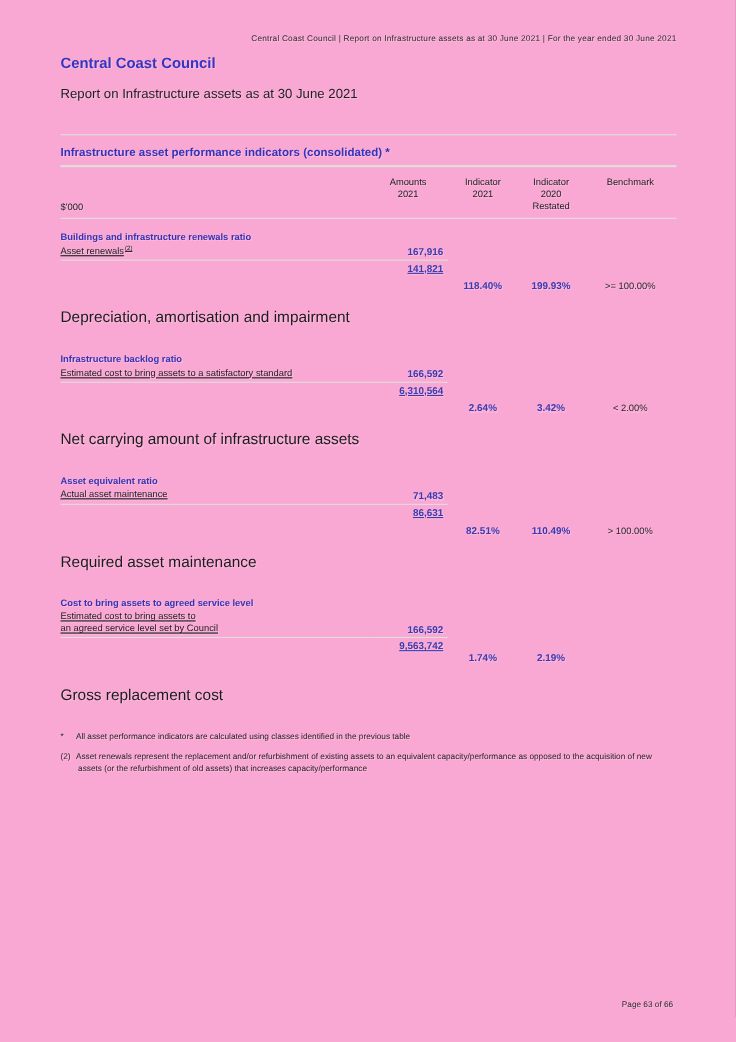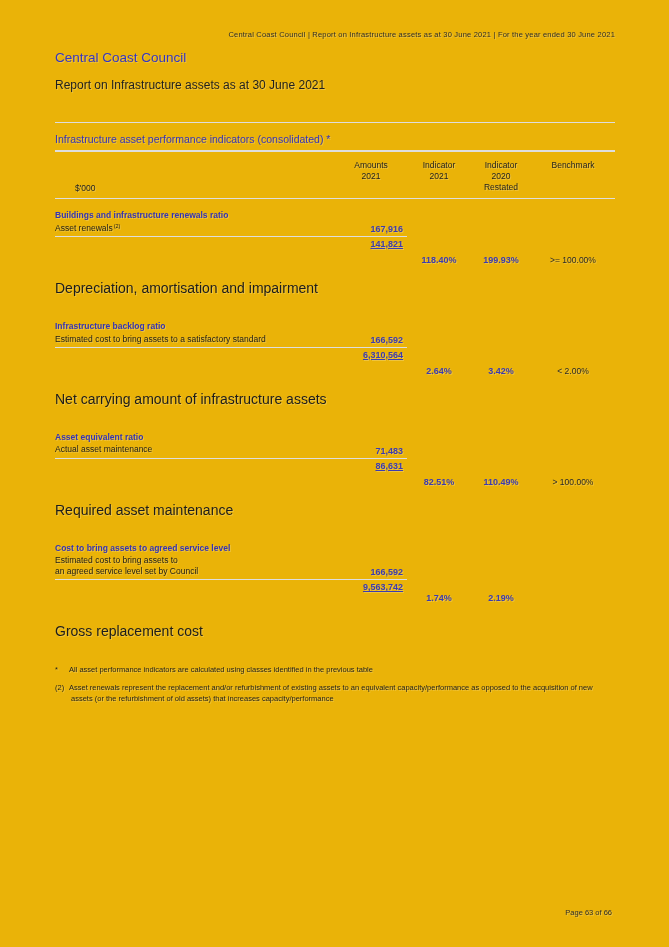--- a/index.html
+++ b/index.html
@@ -1,64 +1,64 @@
 <!DOCTYPE html>
 <html><head>
 <meta charset="utf-8">
 <style>
   html,body { margin:0; padding:0; background:#6e6e6e; }
   .page {
     position:relative;
     width:669px; height:947px;
     margin:0 auto;
-    background:#eab308;
+    background:#f9a8d4;
     box-sizing:border-box;
     padding:30px 54px 0 55px;
     font-family:"Liberation Sans", sans-serif;
     color:#1c1c1c;
     text-shadow:1px 1px 0 rgba(255,255,255,0.22);
     overflow:hidden;
   }
   .running-header {
     font-size:7.5px; color:#2e2e2e; text-align:right;
     letter-spacing:0.2px; white-space:nowrap;
   }
   .council {
-    margin:11px 0 0 0; font-size:13.5px; font-weight:normal; color:#3535c2;
+    margin:11px 0 0 0; font-size:13.5px; font-weight:bold; color:#3535c2;
   }
   .report-title {
     margin:13px 0 0 0; font-size:12px; font-weight:normal; color:#1f1f1f;
   }
   .rule { border:none; border-bottom:1px solid #dedede; height:0; }
   .title-rule { margin-top:30px; }
   .section-title {
-    margin:10px 0 0 0; font-size:10.5px; font-weight:normal; color:#3434bb;
+    margin:10px 0 0 0; font-size:10.5px; font-weight:bold; color:#3434bb;
   }
   .table { margin-top:5px; }
   .grid-cols { display:grid; grid-template-columns:280px 72px 64px 60px 84px; }
   .thead {
     border-top:2px solid #dedede;
     border-bottom:1px solid #dedede;
     padding:8px 0 5px 0;
   }
   .col-head {
     font-size:8.5px; color:#232323; text-align:center; white-space:pre-line;
     line-height:1.3; align-self:start;
   }
-  .unit { font-size:8.5px; color:#232323; align-self:end; text-align:left;margin-left:20px; }
+  .unit { font-size:8.5px; color:#232323; align-self:end; text-align:left; }
   .group { margin-top:11px; margin-bottom:24px; }
   .g-name {
     grid-column:1 / -1; font-size:8.5px; font-weight:bold; color:#3434b4;
     margin-bottom:2px; line-height:1.25;
   }
   .g-numlab {
     grid-column:1; grid-row:2;
     border-bottom:1px solid #dedede;
     font-size:8.5px; line-height:1.3; white-space:pre-line;
-    display:flex; align-items:center; padding-bottom:2px;
+    display:flex; align-items:center; padding-bottom:2px;text-decoration:underline;
   }
   .g-numlab sup { font-size:5.5px; position:relative; top:-2px; margin-left:1px; }
   .g-numamt {
     grid-column:2; grid-row:2;
     border-bottom:1px solid #dedede;
     font-size:9px; font-weight:bold; color:#3b3bb0;
     display:flex; align-items:flex-end; justify-content:flex-end;
     padding:0 4px 2px 0;
   }
   .g-denlab { grid-column:1; grid-row:3; font-size:14px; padding-top:2px; line-height:1.3;margin-top:40px; }

